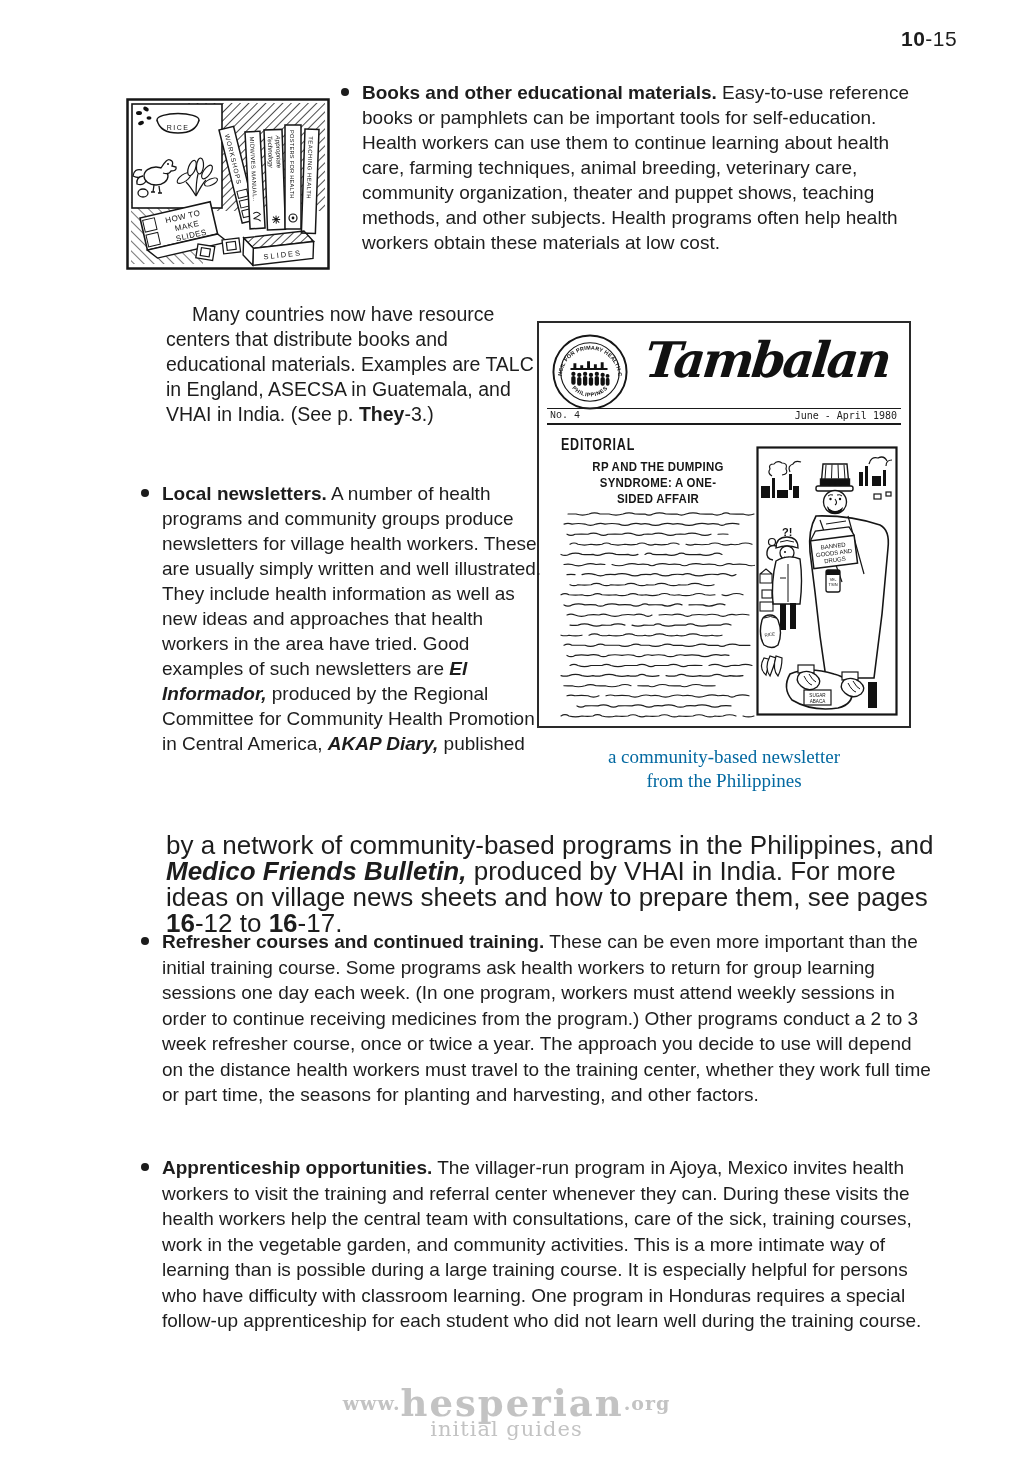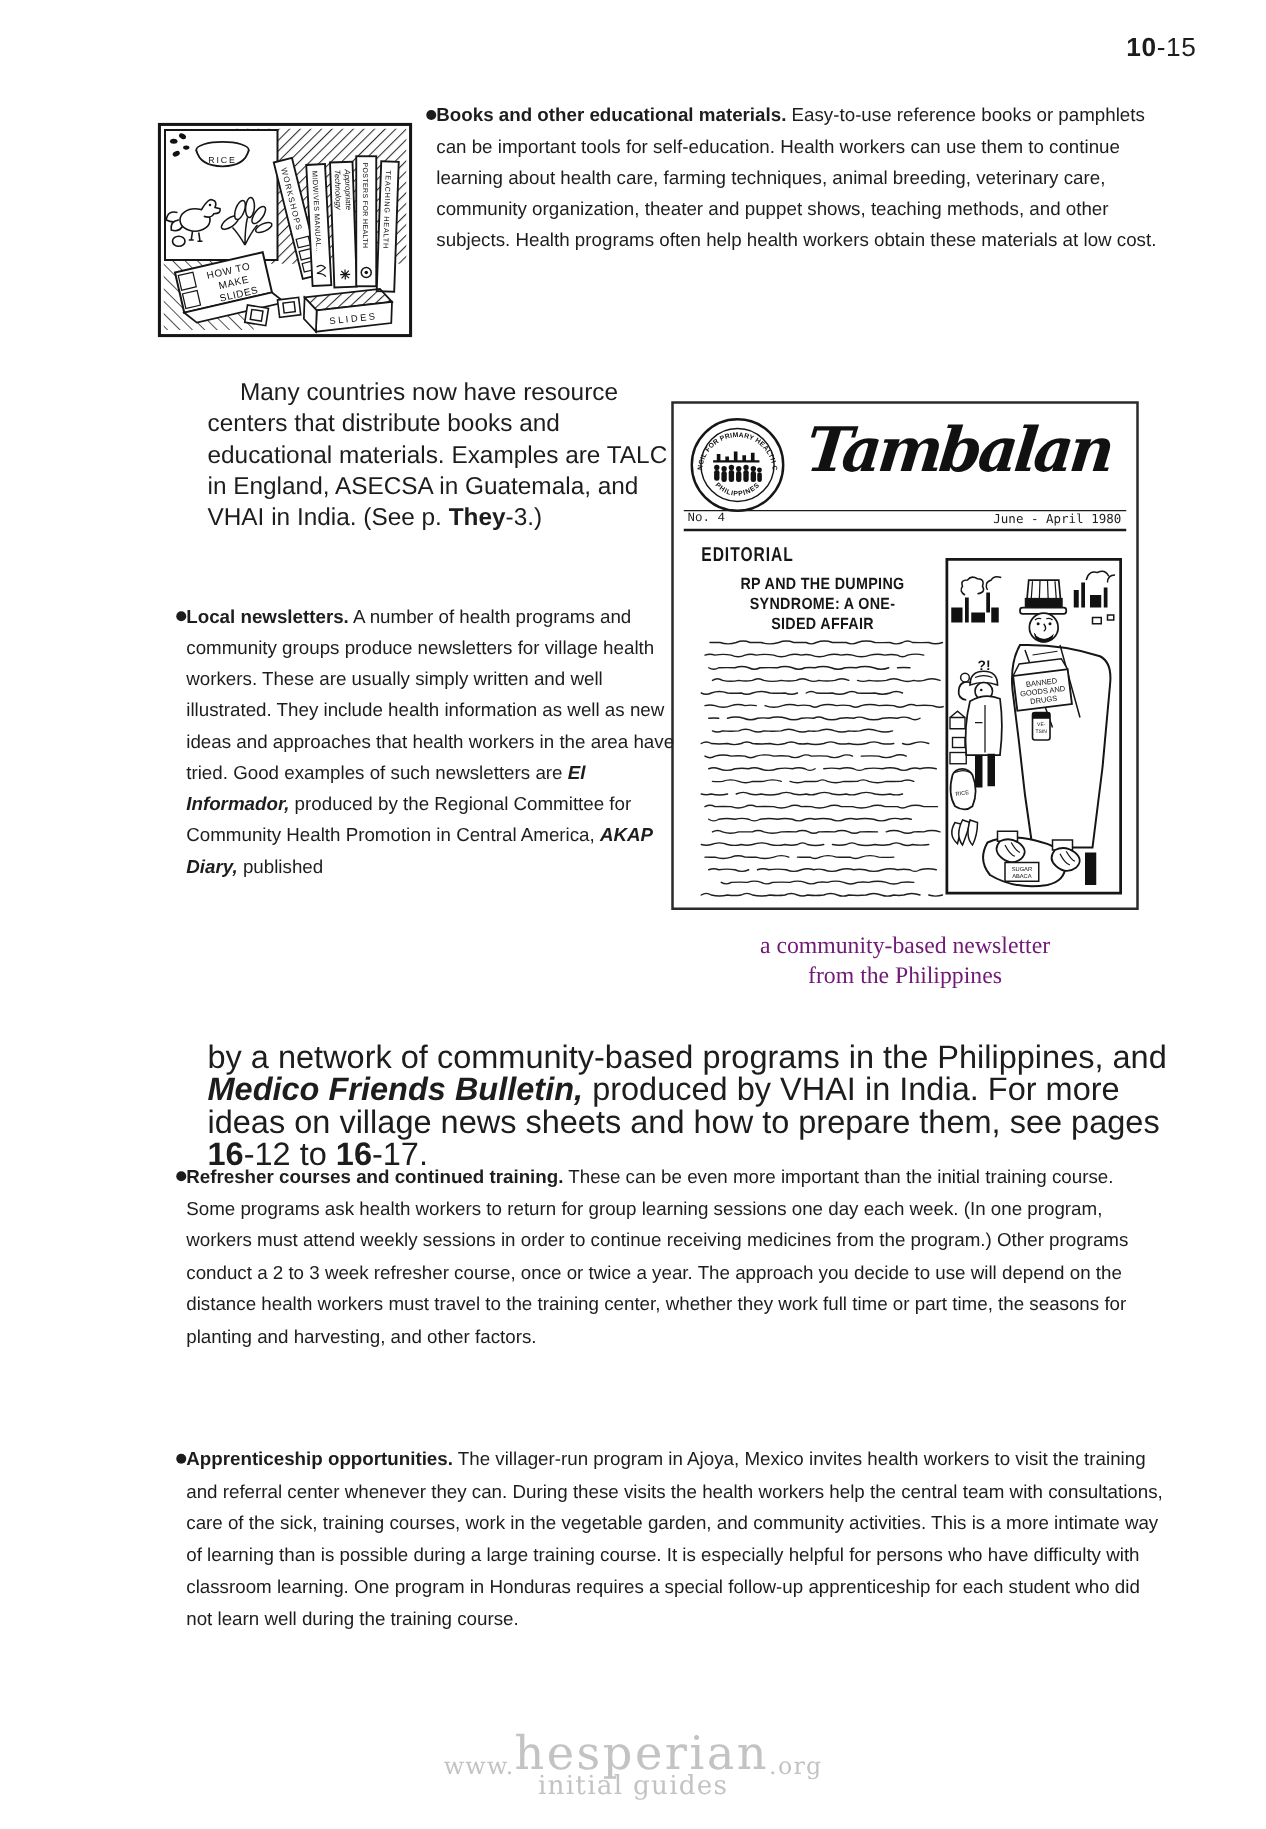--- a/index.html
+++ b/index.html
@@ -6,21 +6,21 @@
   html,body { background:#ffffff; }
   .page {
     position:relative; width:1013px; height:1463px; background:#ffffff;
     font-family:"Liberation Sans", sans-serif; color:#1d1d1d; overflow:hidden;
   }
   .b  { font-weight:bold; }
   .bi { font-weight:bold; font-style:italic; }
 
   .pageno { position:absolute; top:27px; left:901px; font-size:21px; letter-spacing:.5px;text-align:right; }
 
-  .bullet-item { position:absolute; display:flex; gap:0; font-size:15px; line-height:25px; }
+  .bullet-item { position:absolute; display:flex; gap:13px; font-size:19px; line-height:25px; }
   .dot { flex:none; width:8px; height:8px; border-radius:50%; background:#1c1c1c; margin-top:8px; }
 
   .bullet1 { left:341px; top:80px;  width:592px; }
   .bullet2 { left:141px; top:481px; width:412px; }
   .bullet2-wide { position:absolute; left:166px; top:832px; width:776px; font-size:26px; line-height:26px; }
   .bullet3 { left:141px; top:929px;  width:792px; line-height:25.5px; }
   .bullet4 { left:141px; top:1155px; width:792px; line-height:25.5px; }
 
   .para-many { position:absolute; left:166px; top:302px; width:380px;
     font-size:19.5px; line-height:25px; text-indent:26px; }
@@ -40,25 +40,25 @@
   .nl-date  { position:absolute; right:12px; top:87px; font-family:"DejaVu Sans Mono", monospace; font-size:10px; }
   .nl-editorial { position:absolute; left:22px; top:113px; font-size:16px; font-weight:bold;
     letter-spacing:1px; transform:scaleX(.78); transform-origin:left; color:#161616; }
   .nl-headline { position:absolute; left:26px; top:136px; width:186px; text-align:center;
     font-size:13px; font-weight:bold; line-height:16px; letter-spacing:.3px;
     transform:scaleX(.88); color:#161616; }
   .nl-squiggles { position:absolute; left:20px; top:186px; width:196px; height:214px; }
   .nl-cartoon { position:absolute; left:217px; top:123px; width:142px; height:270px; }
 
   .fig-caption { position:absolute; left:537px; top:745px; width:374px; text-align:center;
-    font-family:"Liberation Serif", serif; font-size:19px; line-height:24px; color:#701a75; }
+    font-family:"Liberation Serif", serif; font-size:19px; line-height:24px; color:#0369a1; }
 
   .footer { position:absolute; left:0; right:0; top:1381px; text-align:center; color:#c3c3c3;
     font-family:"DejaVu Serif", serif; }
-  .footer .f1 { display:flex; justify-content:center; align-items:flex-end; }
+  .footer .f1 { display:flex; justify-content:center; align-items:center;font-weight:bold; }
   .fsm  { font-size:19px; letter-spacing:1px; }
   .fbig { font-size:37px; letter-spacing:2px; }
   .f2   { font-size:21px; letter-spacing:1px; margin-top:-8px; }
 
   svg text { font-family:"Liberation Sans", sans-serif; fill:#111; }
 </style>
 </head>
 <body>
 
 <div class="page">

